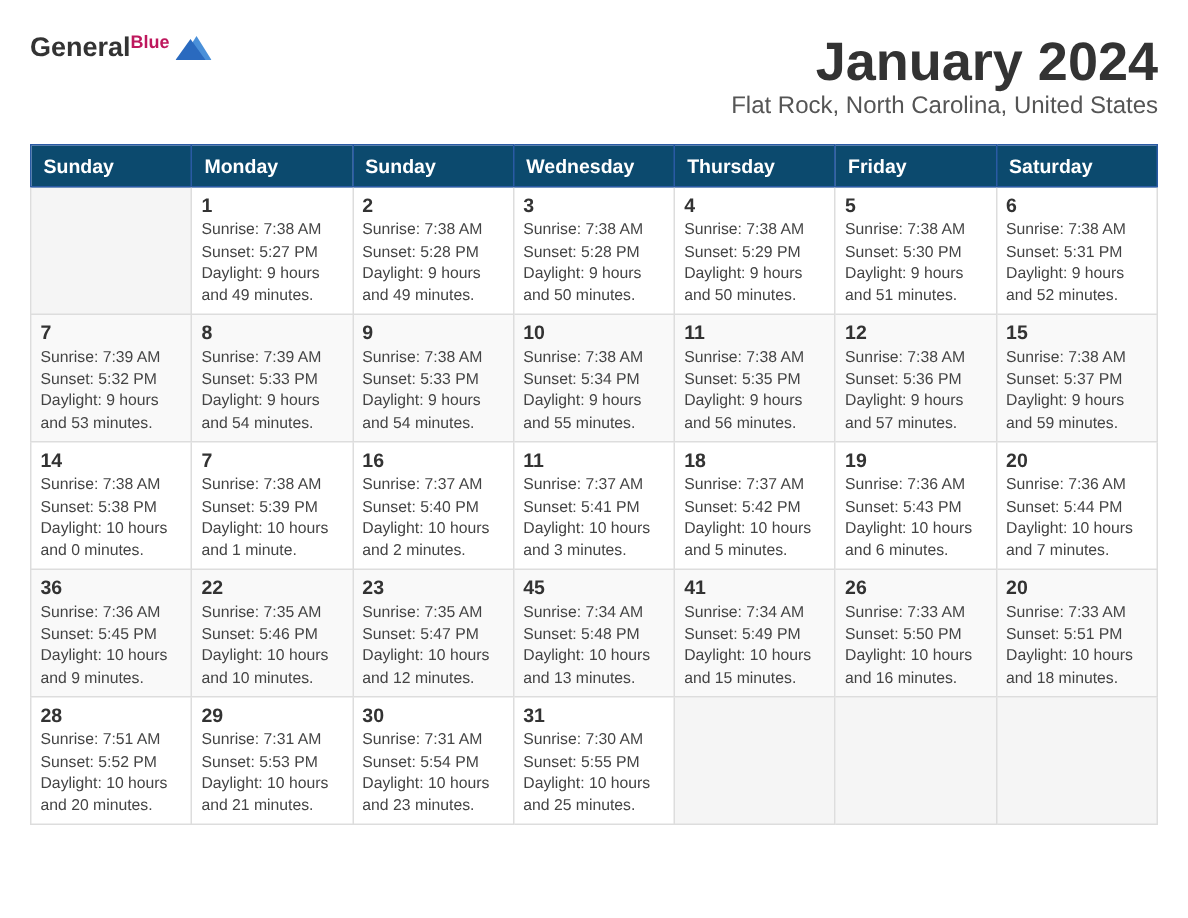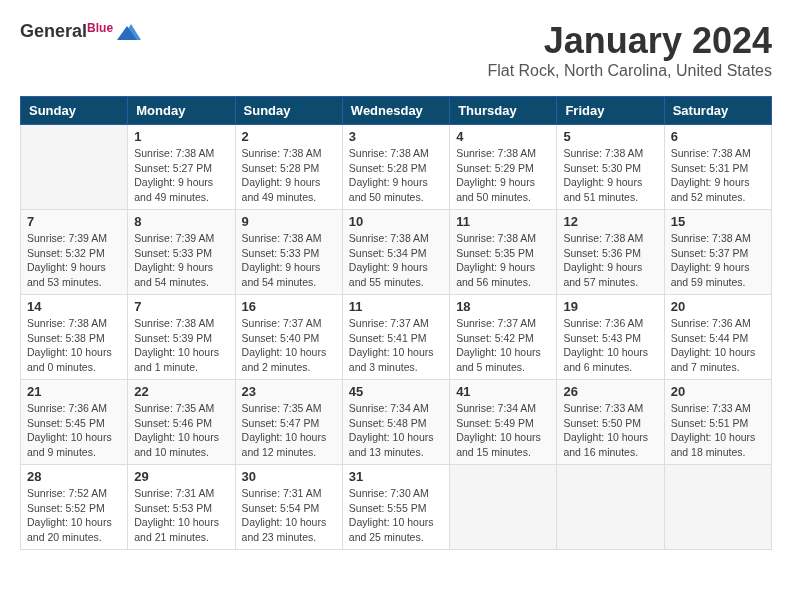--- a/index.html
+++ b/index.html
@@ -273,21 +273,21 @@
         <td>
           <span class="day-number">20</span>
           <div class="day-info" style="white-space: pre-line;">Sunrise: 7:36 AM
 Sunset: 5:44 PM
 Daylight: 10 hours
 and 7 minutes.</div>
         </td>
       </tr>
       <tr class="week-row">
         <td>
-          <span class="day-number">21</span>
+          <span class="day-number">36</span>
           <div class="day-info" style="white-space: pre-line;">Sunrise: 7:36 AM
 Sunset: 5:45 PM
 Daylight: 10 hours
 and 9 minutes.</div>
         </td>
         <td>
           <span class="day-number">22</span>
           <div class="day-info" style="white-space: pre-line;">Sunrise: 7:35 AM
 Sunset: 5:46 PM
 Daylight: 10 hours
@@ -325,21 +325,21 @@
           <span class="day-number">20</span>
           <div class="day-info" style="white-space: pre-line;">Sunrise: 7:33 AM
 Sunset: 5:51 PM
 Daylight: 10 hours
 and 18 minutes.</div>
         </td>
       </tr>
       <tr class="week-row">
         <td>
           <span class="day-number">28</span>
-          <div class="day-info" style="white-space: pre-line;">Sunrise: 7:52 AM
+          <div class="day-info" style="white-space: pre-line;">Sunrise: 7:51 AM
 Sunset: 5:52 PM
 Daylight: 10 hours
 and 20 minutes.</div>
         </td>
         <td>
           <span class="day-number">29</span>
           <div class="day-info" style="white-space: pre-line;">Sunrise: 7:31 AM
 Sunset: 5:53 PM
 Daylight: 10 hours
 and 21 minutes.</div>

